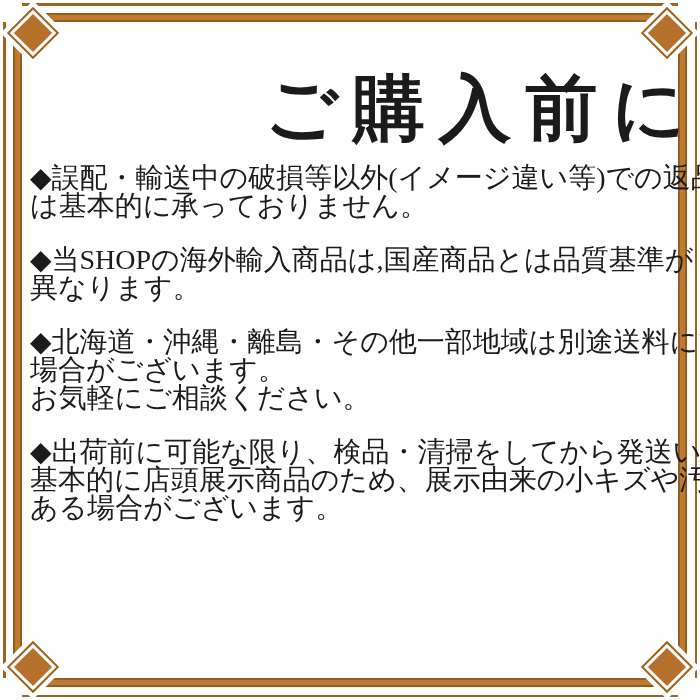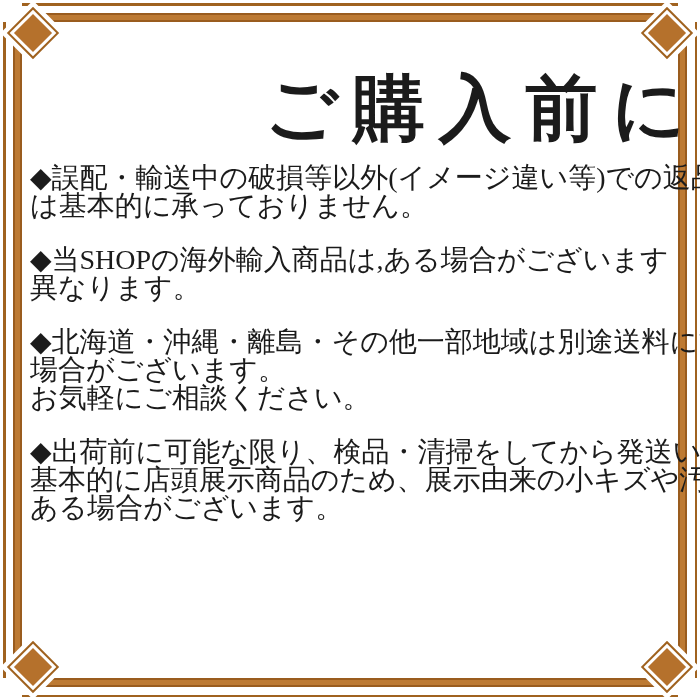--- a/index.html
+++ b/index.html
@@ -119,21 +119,21 @@
     <div class="d-mask"></div>
     <div class="d-ring"></div>
     <div class="d-core"></div>
   </div>
 
   <div class="title">ご購入前に</div>
 
   <div class="notices">
     <p class="notice">◆誤配・輸送中の破損等以外(イメージ違い等)での返品・交換
 は基本的に承っておりません。</p>
-    <p class="notice">◆当SHOPの海外輸入商品は,ある場合がございます
+    <p class="notice">◆当SHOPの海外輸入商品は,国産商品とは品質基準が
 異なります。</p>
     <p class="notice">◆北海道・沖縄・離島・その他一部地域は別途送料にて承る
 場合がございます。
 お気軽にご相談ください。</p>
     <p class="notice tight">◆出荷前に可能な限り、検品・清掃をしてから発送いたします。
 基本的に店頭展示商品のため、展示由来の小キズや汚れなど
 ある場合がございます。</p>
   </div>
 
 </div>

